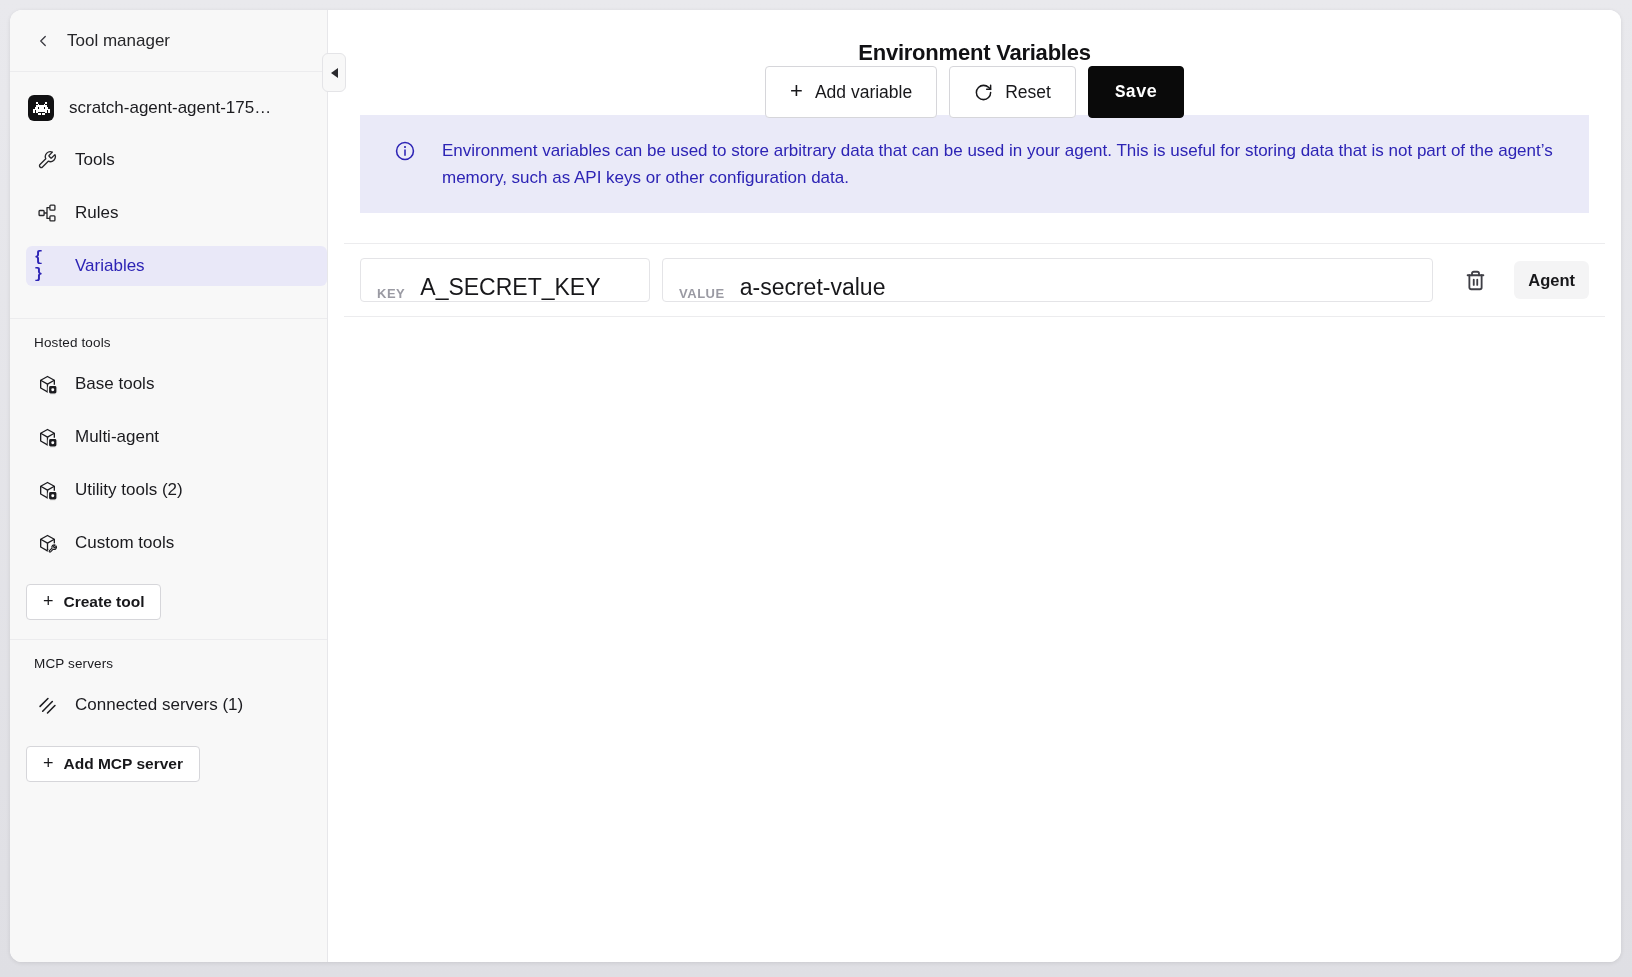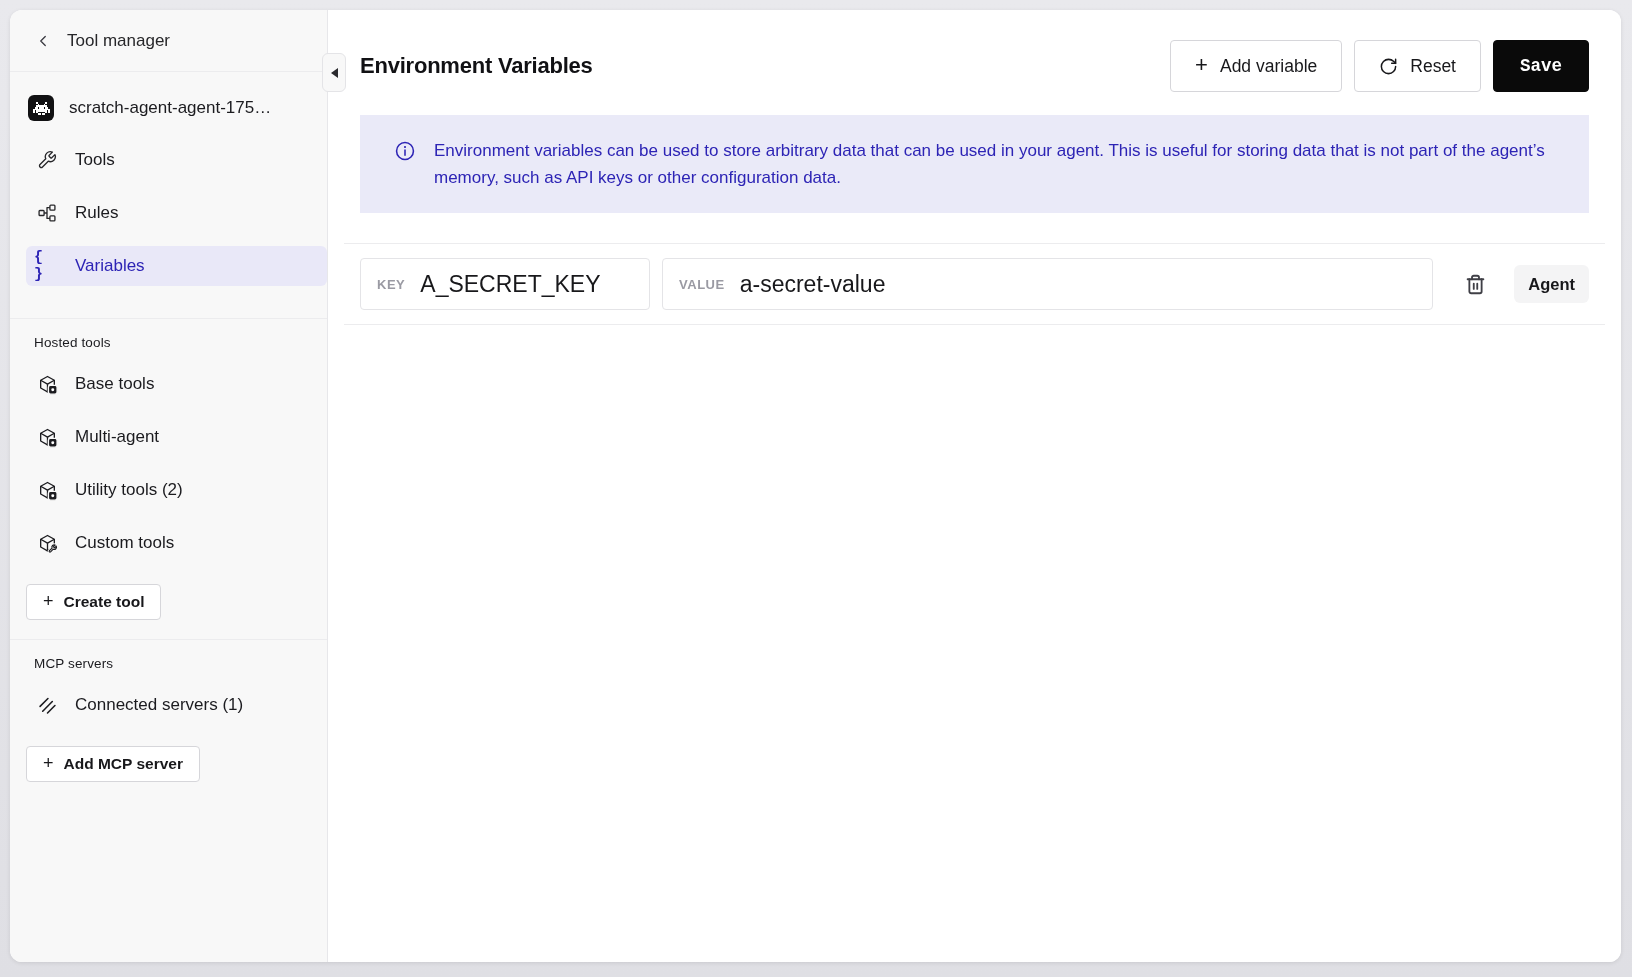--- a/index.html
+++ b/index.html
@@ -83,52 +83,52 @@
     display: flex; align-items: center; justify-content: center;
     cursor: pointer;
   }
   .tri-left {
     width: 0; height: 0;
     border-top: 5px solid transparent; border-bottom: 5px solid transparent;
     border-right: 7px solid #2a2a2e;
   }
   
   .main { flex: 1; background: var(--panel-bg, #fff); padding: 30px 32px 0; overflow: hidden; }
-  .main-header { display: flex; align-items: center; justify-content: space-between; height: 52px; }
+  .main-header { display: flex; align-items: center; justify-content: space-between; height: 52px; flex-direction: column; }
   .page-title { font-size: 22px; font-weight: 700; letter-spacing: -.01em; color: #111114; }
   .header-actions { display: flex; gap: 12px; }
   .btn {
     display: inline-flex; align-items: center; justify-content: center; gap: 12px;
     height: 52px; padding: 0 24px;
     background: #fff; border: 1px solid #d6d6da; border-radius: 4px;
     font-size: 17.5px; font-weight: 500; color: #18181b;
     cursor: pointer; font-family: inherit;
   }
   .btn.primary {
     background: var(--save-bg, #0a0a0a); border-color: var(--save-bg, #0a0a0a);
     color: #fff; font-weight: 600; padding: 0 26px; font-family: Liberation Mono, monospace;
   }
   .banner {
     margin-top: 23px;
     background: var(--banner-bg, #eaeaf8);
     color: var(--accent, #2d24b5);
     padding: 22px 34px;
-    display: flex; gap: 18px; align-items: flex-start;
+    display: flex; gap: 26px; align-items: flex-start;
     font-size: 17px; font-weight: 500; line-height: 1.6;
   }
   .banner .info { flex: 0 0 22px; margin-top: 3px; }
   .var-list { margin: 30px -16px 0; border-top: 1px solid var(--divider, #ececee); }
   .var-row {
     display: flex; align-items: center;
     padding: 14px 0 14px 16px;
     border-bottom: 1px solid var(--divider, #ececee);
   }
   .field {
-    display: flex; align-items: center; gap: 15px;
-    height: 52px; padding: 0 16px;
+    display: flex; align-items: flex-end; gap: 15px;
+    height: 44px; padding: 0 16px;
     background: #fff; border: 1px solid #e4e4e7; border-radius: 4px;
   }
   .field.key { width: 290px; flex: 0 0 290px; }
   .field.value { flex: 1; margin-left: 12px; }
   .field-label {
     font-size: 13px; font-weight: 600; color: var(--muted, #9a9aa3);
     letter-spacing: .04em; white-space: nowrap;
   }
   .field input {
     border: 0; outline: none; background: transparent;

